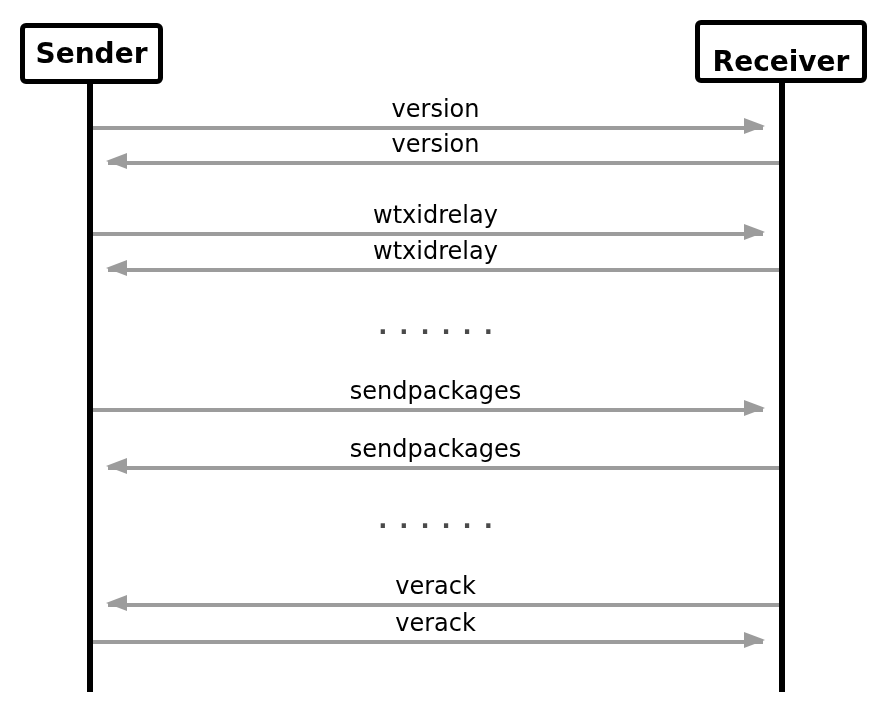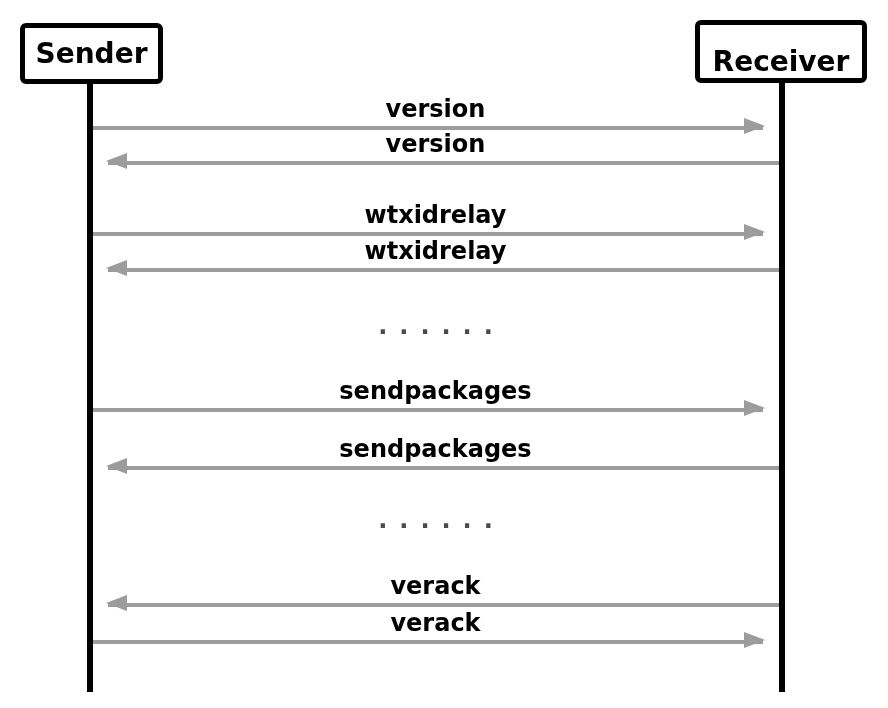--- a/index.html
+++ b/index.html
@@ -47,21 +47,21 @@
     position: absolute;
     left: 92px;
     width: 687px;
     height: 0;
   }
   .msg-label {
     position: absolute;
     left: 0; right: 0;
     bottom: 4px;
     text-align: center;
-    font-weight: 700;
+    font-weight: 400;
     font-size: 24px;
     line-height: 1.15;
     color: var(--label-color);
     white-space: nowrap;
   }
   .msg-line {
     position: absolute;
     top: -2px;
     height: 4px;
     left: 0; right: 0;

